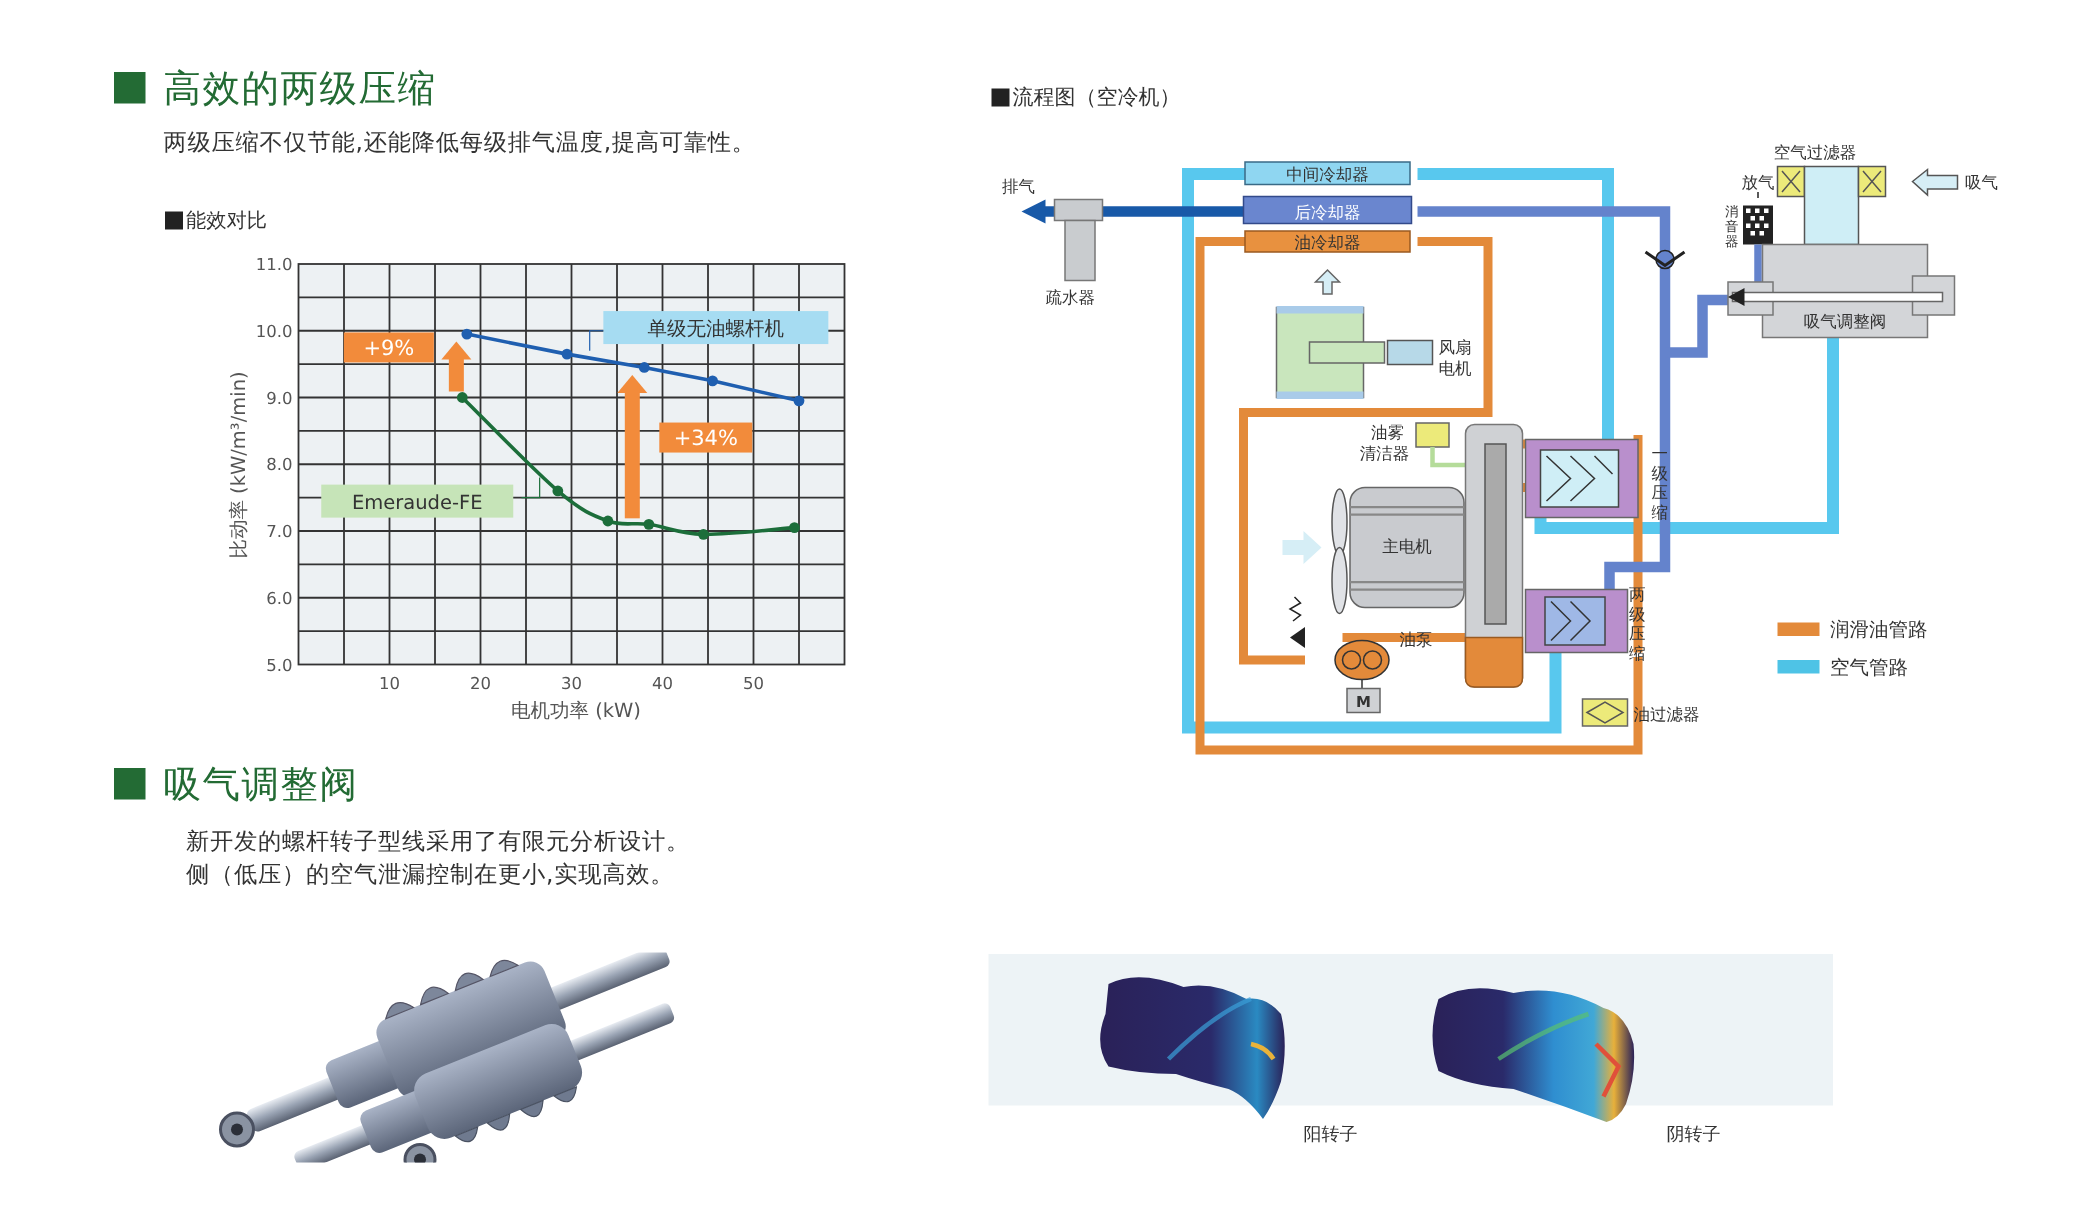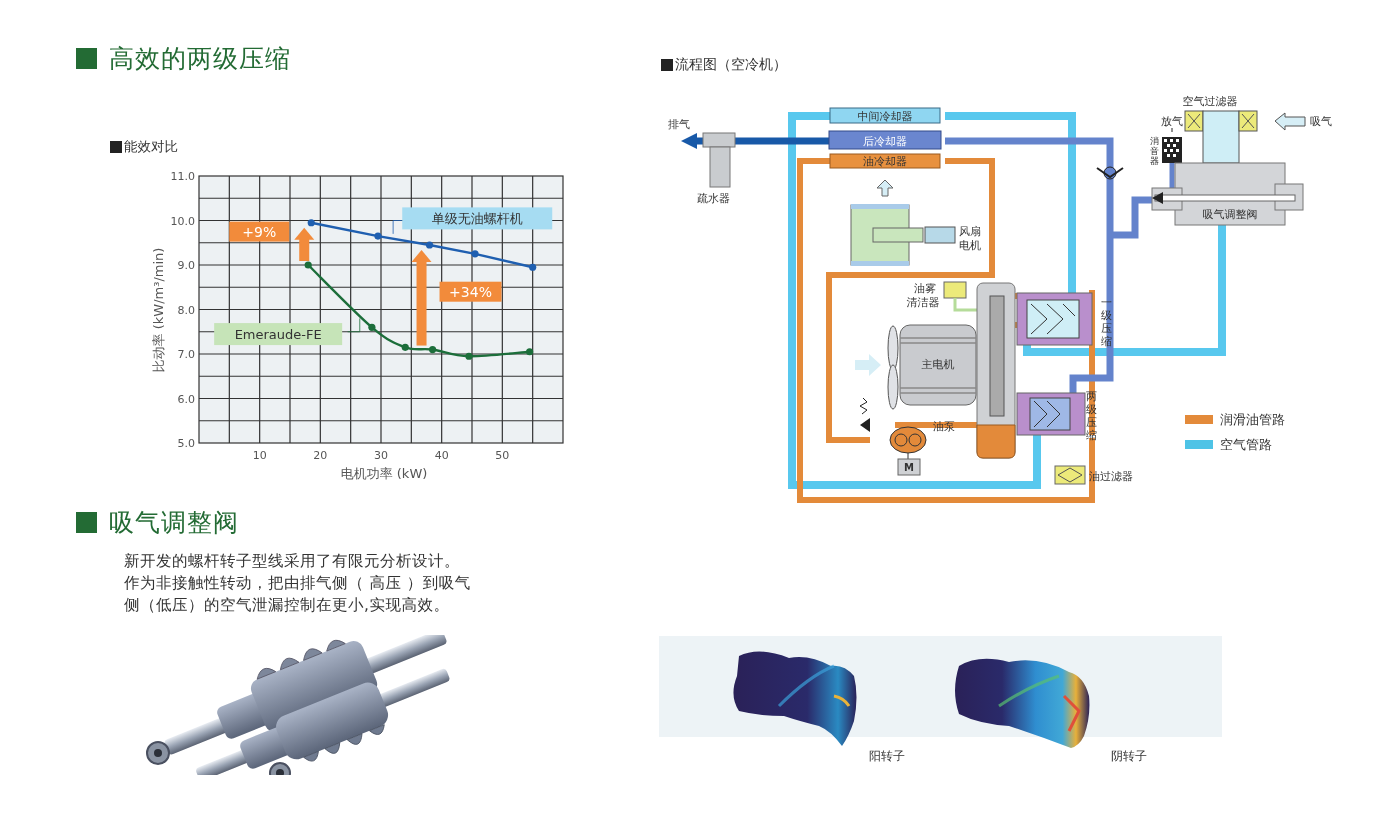--- a/index.html
+++ b/index.html
@@ -13,20 +13,21 @@
   svg text { font-family:"DejaVu Sans","Liberation Sans",sans-serif; }
 </style>
 </head>
 <body>
 
 <div class="sec-title" style="left:76px; top:42px;">
   <div class="sq"></div>
   <span>高效的两级压缩</span>
 </div>
 <div class="para" style="left:109px; top:84px;">
+  <div>两级压缩不仅节能,还能降低每级排气温度,提高可靠性。</div>
 </div>
 <div class="sub-title" style="left:110px; top:138px;">
   <div class="sq"></div>
   <span>能效对比</span>
 </div>
 
 <svg class="abs" style="left:140px; top:160px;" width="440" height="330" id="chart-svg">
   <g id="chart-grid">
       <rect x="59" y="16" width="364" height="267" fill="#edf1f3" stroke="#333" stroke-width="1.2"></rect>
       <line x1="89.33333333333333" x2="89.33333333333333" y1="16" y2="283" stroke="#333" stroke-width="1.2"></line>
@@ -104,21 +105,20 @@
   <text id="chart-xlabel" x="244" y="318" text-anchor="middle" font-size="13" fill="#555">电机功率 (kW)</text>
   <text id="chart-ylabel" transform="translate(23,150) rotate(-90)" text-anchor="middle" font-size="13" fill="#555">比动率 (kW/m³/min)</text>
 </svg>
 
 <div class="sec-title" style="left:76px; top:506px;">
   <div class="sq"></div>
   <span>吸气调整阀</span>
 </div>
 <div class="para" style="left:124px; top:550px;">
   <div>新开发的螺杆转子型线采用了有限元分析设计。</div>
-  <div>作为非接触性转动，把由排气侧（ 高压 ）到吸气</div>
   <div>侧（低压）的空气泄漏控制在更小,实现高效。</div>
 </div>
 
 <svg class="abs" style="left:130px; top:635px;" width="340" height="140">
   <defs>
     <linearGradient id="shaftG" x1="0" y1="0" x2="0" y2="1">
       <stop offset="0" stop-color="#e8ecf2"></stop>
         <stop offset="0.5" stop-color="#9aa4b4"></stop>
         <stop offset="1" stop-color="#5a6272"></stop>
     </linearGradient>

